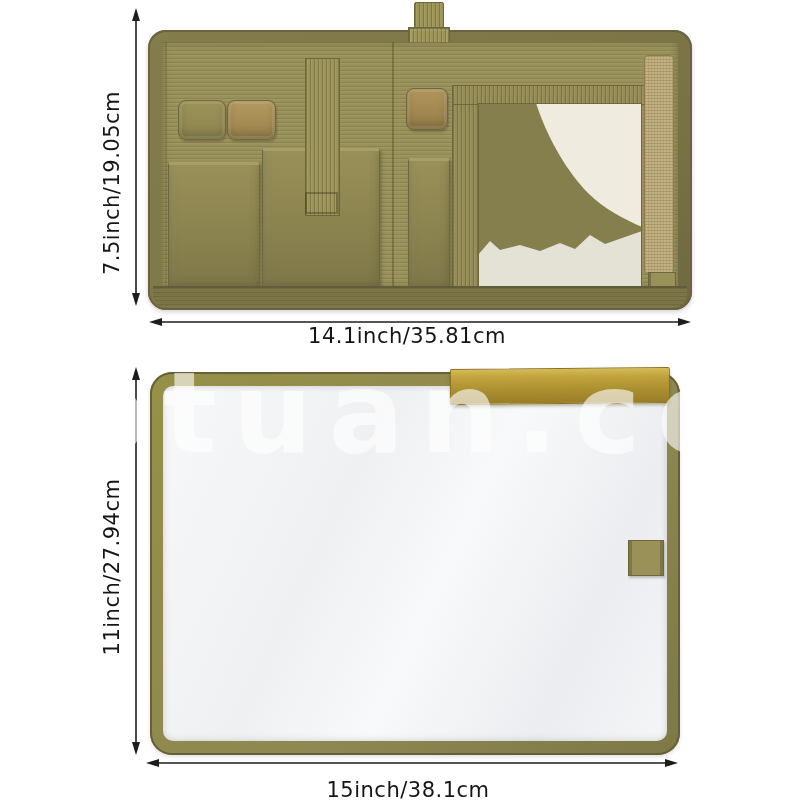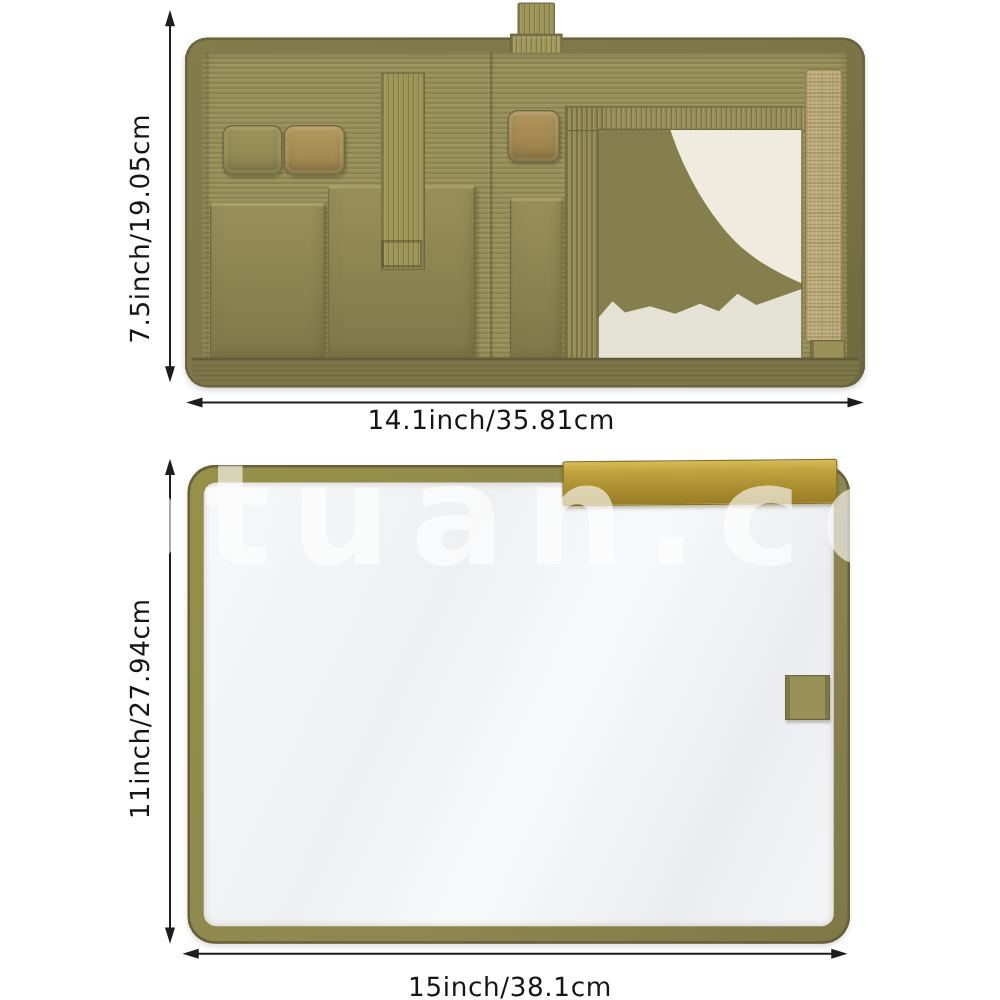--- a/index.html
+++ b/index.html
@@ -125,17 +125,17 @@
   <polygon points="10,389 6,376 14,376" fill="#1d1d1d"></polygon>
 </svg>
 
 <svg class="arrow-svg" style="left:145px;top:755px;" width="534" height="16" viewBox="0 0 534 16">
   <line x1="7" y1="8" x2="527" y2="8" stroke="#1d1d1d" stroke-width="1.6"></line>
   <polygon points="1,8 14,4 14,12" fill="#1d1d1d"></polygon>
   <polygon points="533,8 520,4 520,12" fill="#1d1d1d"></polygon>
 </svg>
 
 <div class="dim-label-v" style="left:112px;top:183px;">7.5inch/19.05cm</div>
-<div class="dim-label" style="left:393px;top:336px;">14.1inch/35.81cm</div>
+<div class="dim-label" style="left:407px;top:336px;">14.1inch/35.81cm</div>
 <div class="dim-label-v" style="left:112px;top:567px;">11inch/27.94cm</div>
 <div class="dim-label" style="left:408px;top:790px;">15inch/38.1cm</div>
 
 <div class="abs watermark">yptuan.co</div>
 
 </body></html>

